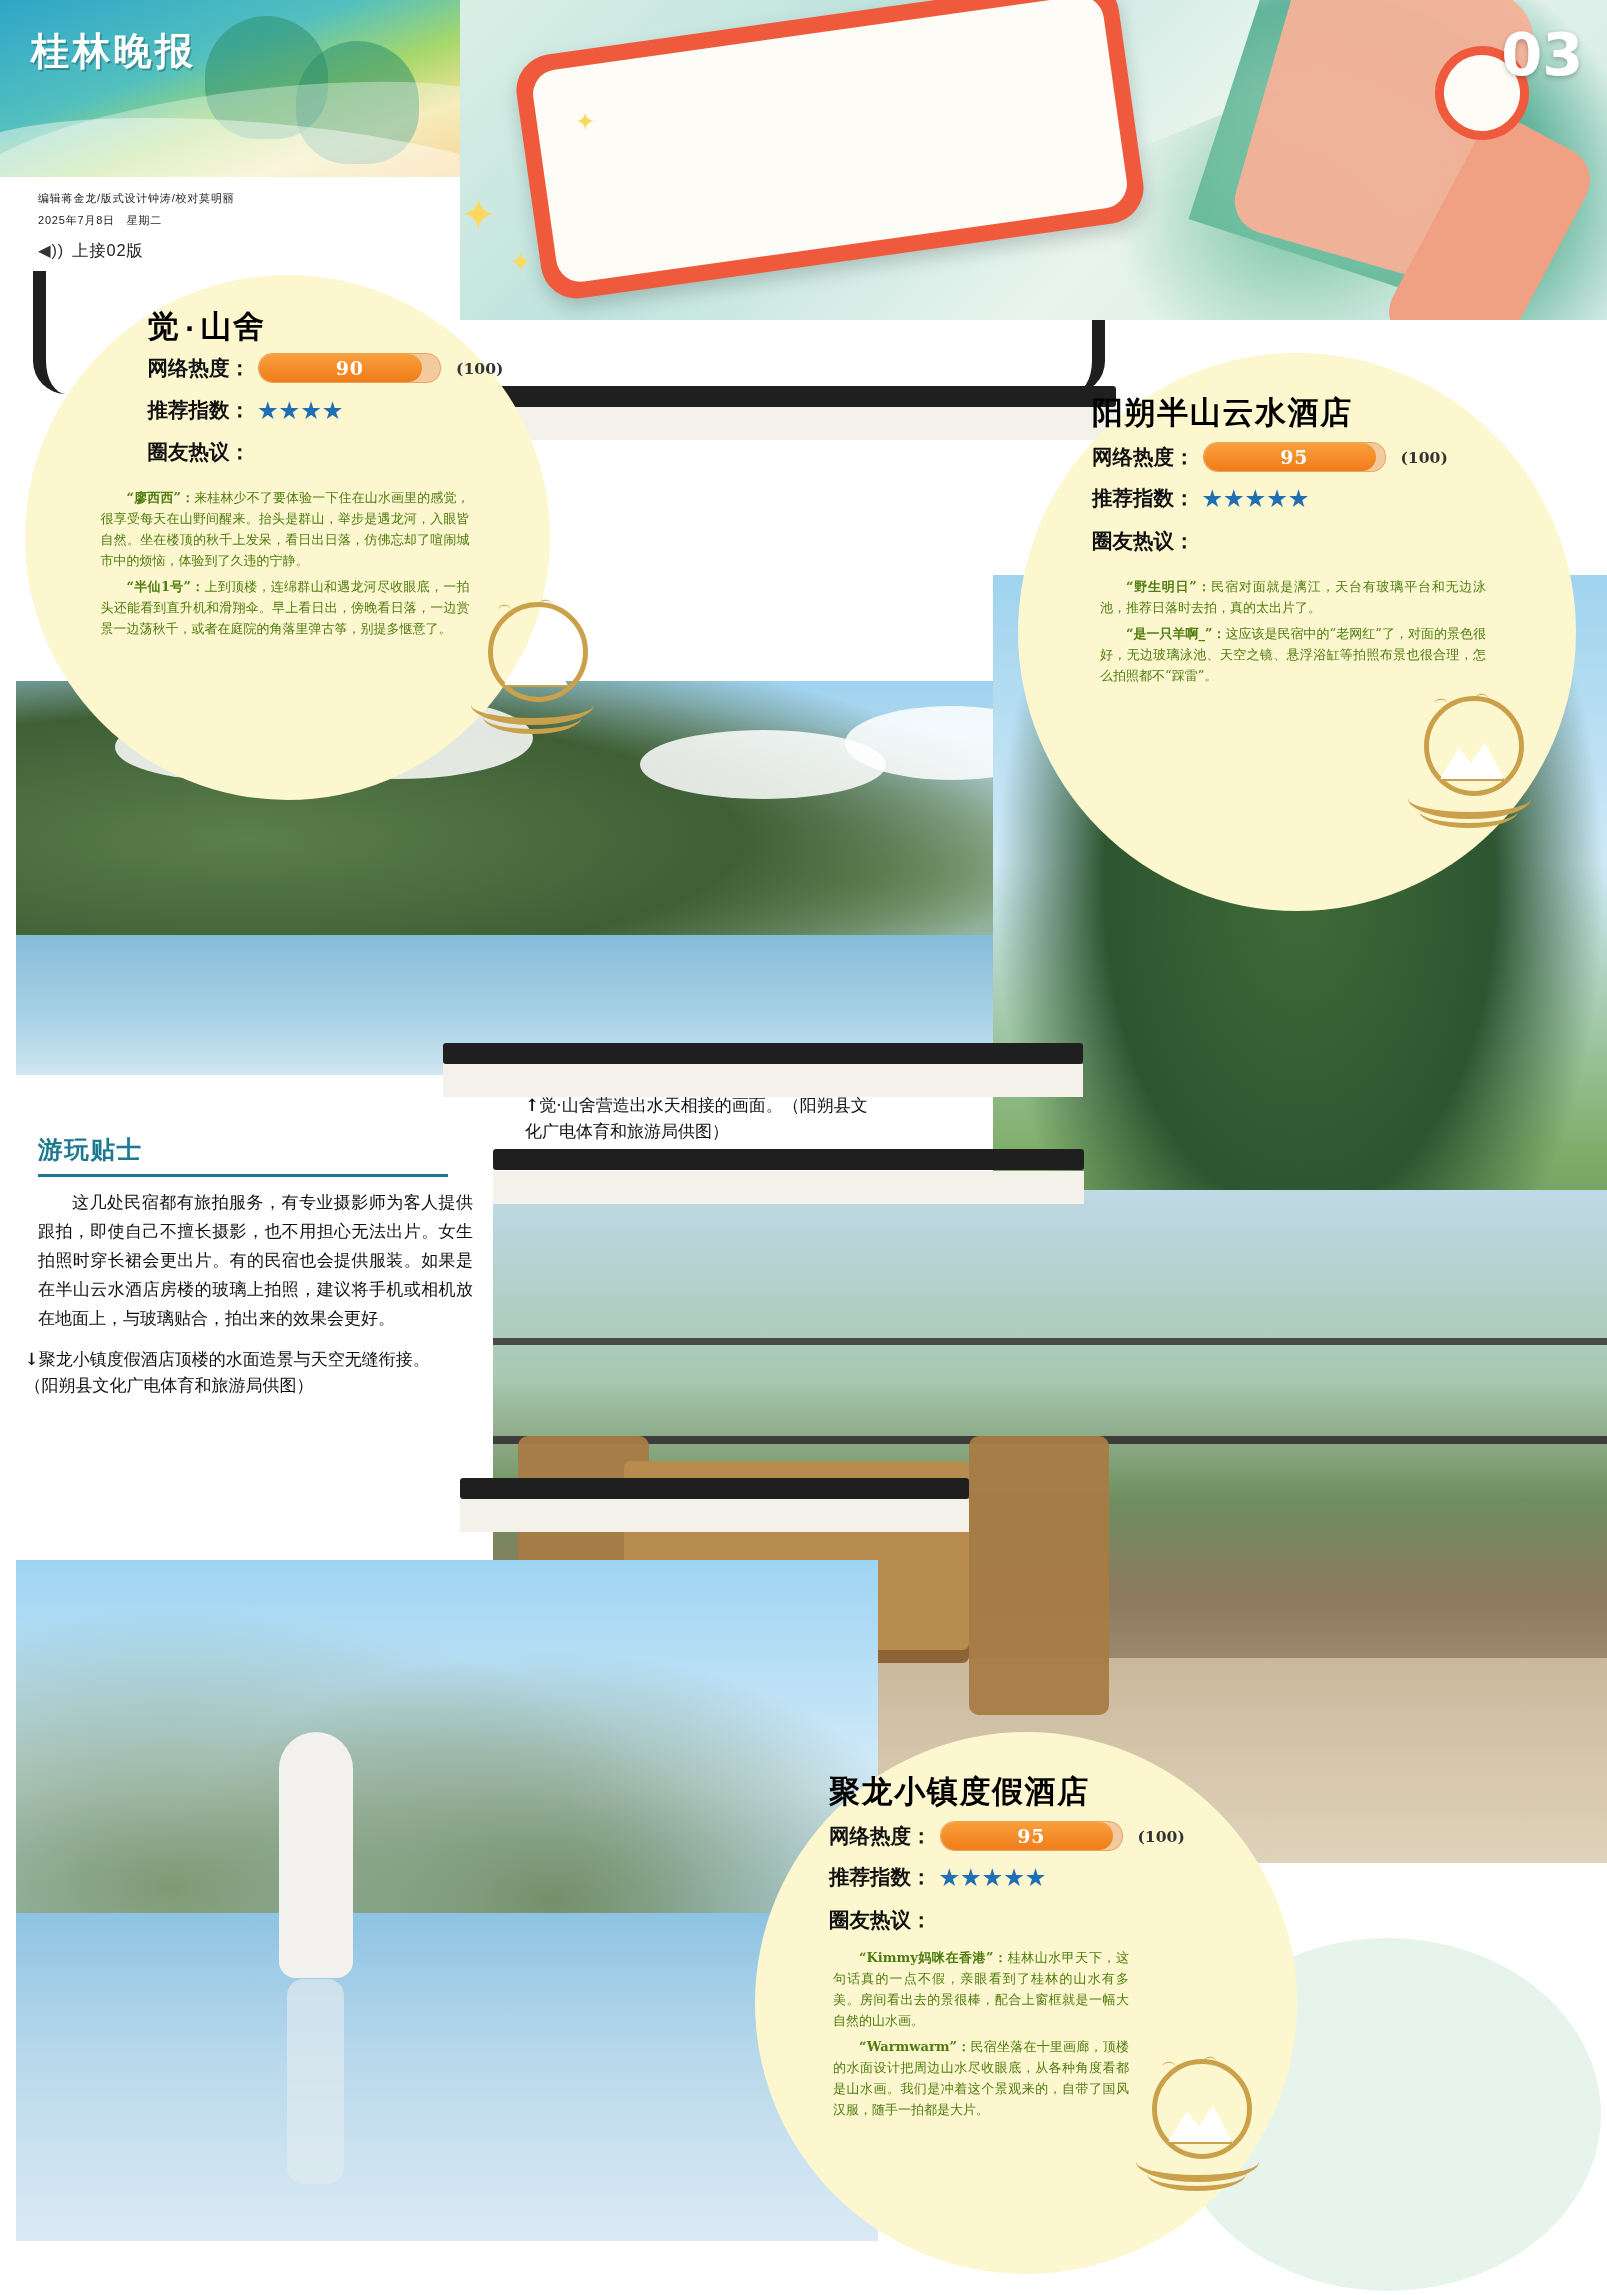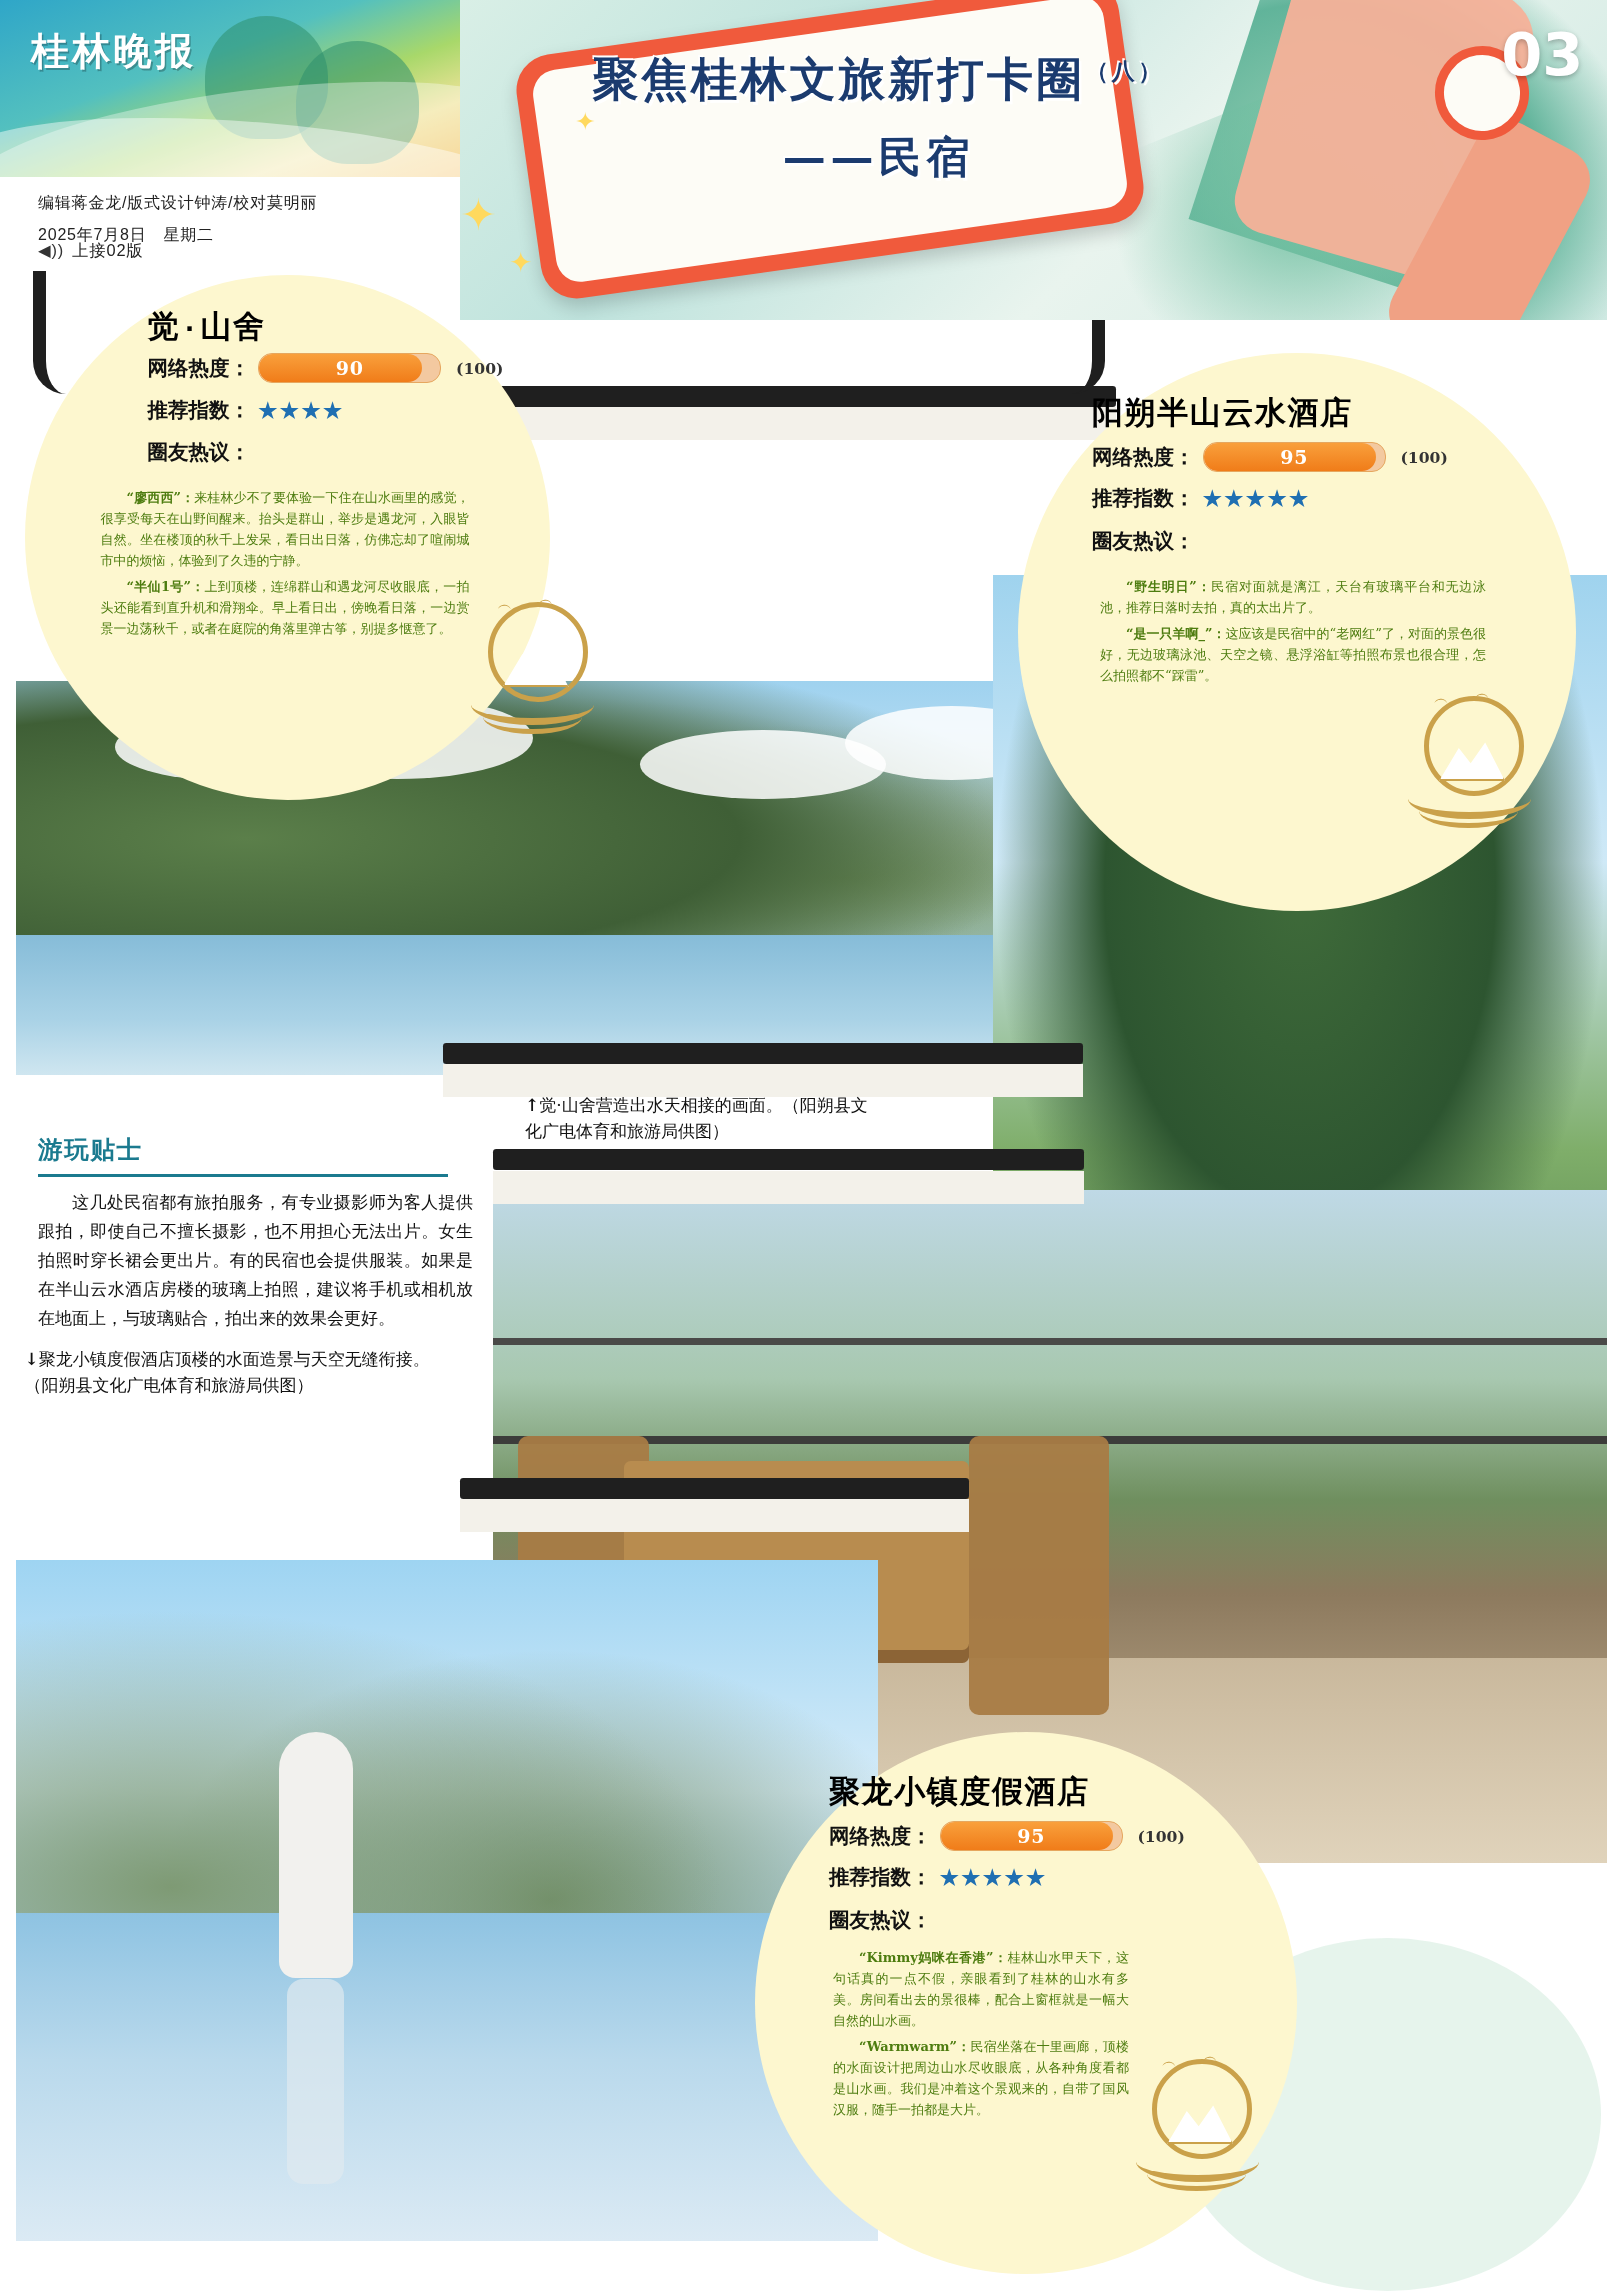--- a/index.html
+++ b/index.html
@@ -68,21 +68,21 @@
     text-shadow:2.5px 2.5px 0 #ffffff,-1.6px -1.6px 0 #ffffff;}
   .spark{position:absolute;color:#ffd95e;font-size:44px;z-index:6;}
 
   .pagenum{
     position:absolute;right:24.6px;top:19.7px;font-size:59px;font-weight:bold;color:#ffffff;
     font-family:"DejaVu Sans","Liberation Sans",sans-serif;z-index:8;
     text-shadow:0 1.6px 4.9px rgba(0,0,0,.25);
   }
 
   
-  .byline{position:absolute;left:38px;top:187px;font-size:16px;color:#222;line-height:2.0;letter-spacing:0.8px;}
+  .byline{position:absolute;left:38px;top:187px;font-size:11px;color:#222;line-height:2.0;letter-spacing:0.8px;}
   .contfrom{position:absolute;left:38px;top:240px;font-size:16.4px;color:#222;letter-spacing:0.8px;}
   .contfrom .tri{display:inline-block;margin-right:8.2px;color:#333;}
 
   
   .photo{position:absolute;overflow:hidden;}
   .ph-karst{
     left:16.4px;top:681px;width:1149px;height:394px;
     background:
       radial-gradient(ellipse at 20% 40%,#5b7f4a 0%,#3f5f36 38%,rgba(63,95,54,0) 62%),
       radial-gradient(ellipse at 45% 46%,#6b8b55 0%,rgba(107,139,85,0) 55%),
@@ -232,26 +232,20 @@
     </div>
     <div class="hand"></div>
     <div class="hand2"></div>
     <div class="shutter"></div>
   </div>
 
   <div class="spark" style="left:460px;top:189px;">✦</div>
   <div class="spark" style="left:509px;top:246px;font-size:28px;">✦</div>
   <div class="spark" style="left:575px;top:107px;font-size:24.6px;">✦</div>
 
-  <div class="banner-title">
-    <div class="t1">
-      <span>聚焦桂林文旅新打卡圈</span><span class="sup">（八）</span>
-    </div>
-    <div class="t2">——民宿</div>
-  </div>
 
   <div class="pagenum">03</div>
 
   <div class="byline">
     <div>编辑蒋金龙/版式设计钟涛/校对莫明丽</div>
     <div>2025年7月8日　星期二</div>
   </div>
   <div class="contfrom">
     <span class="tri">◀))</span><span>上接02版</span>
   </div>

